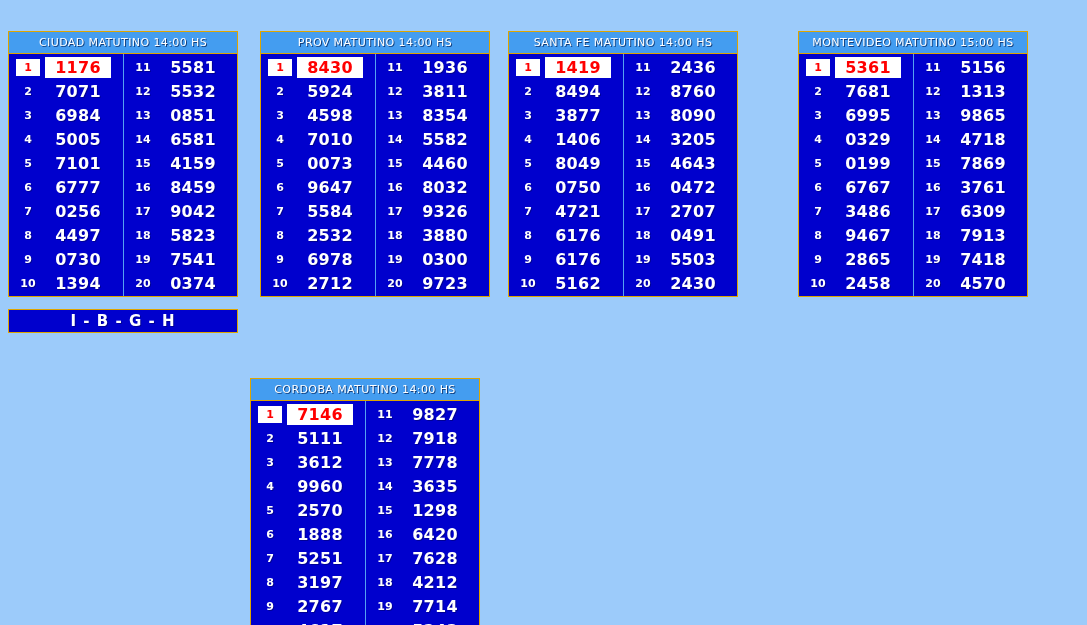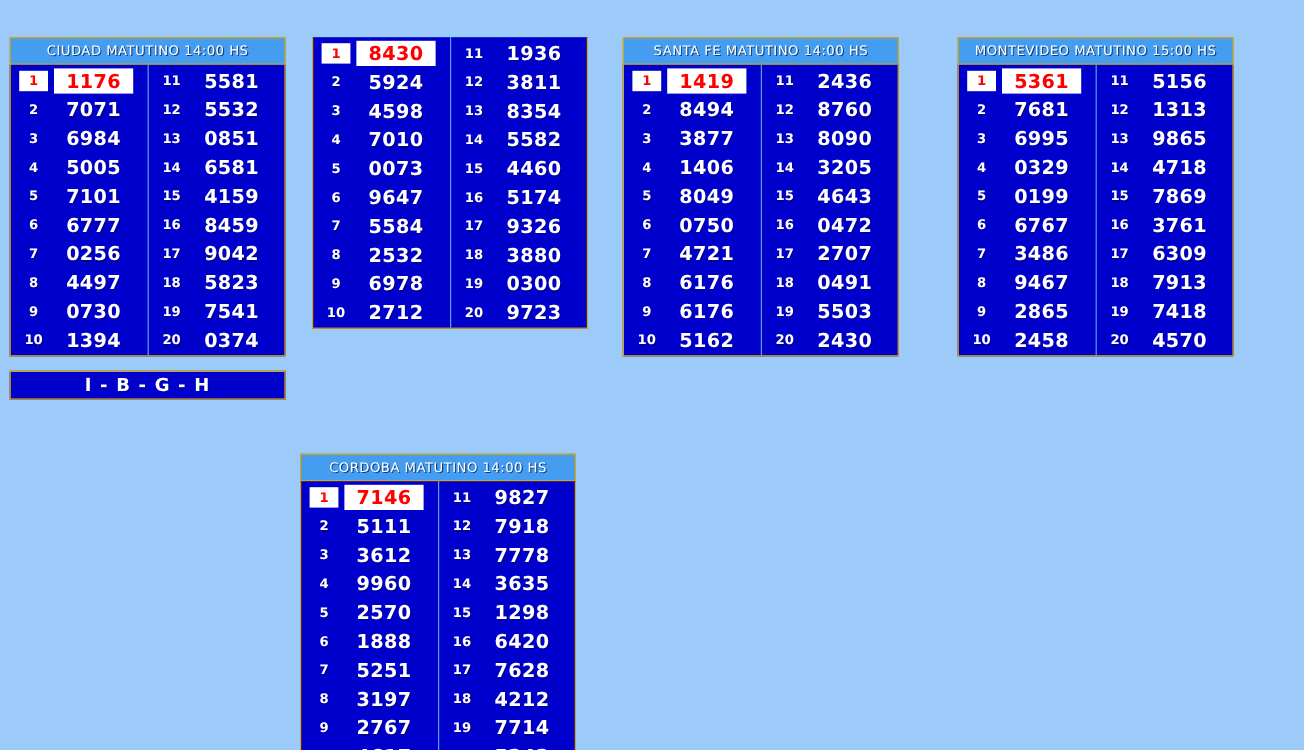--- a/index.html
+++ b/index.html
@@ -175,20 +175,21 @@
           </div>
           <div class="result-row">
             <span class="pos">20</span>
             <span class="num">0374</span>
           </div>
         </div>
       </div>
       <div class="board-footer">I - B - G - H</div>
     </div>
     <div class="board" style="left: 260px; top: 31px;">
+      <div class="board-header">PROV MATUTINO 14:00 HS</div>
       <div class="board-body">
         <div class="board-col left">
           <div class="result-row first">
             <span class="pos">1</span>
             <span class="num">8430</span>
           </div>
           <div class="result-row">
             <span class="pos">2</span>
             <span class="num">5924</span>
           </div>
@@ -241,42 +242,42 @@
           <div class="result-row">
             <span class="pos">14</span>
             <span class="num">5582</span>
           </div>
           <div class="result-row">
             <span class="pos">15</span>
             <span class="num">4460</span>
           </div>
           <div class="result-row">
             <span class="pos">16</span>
-            <span class="num">5174</span>
+            <span class="num">8032</span>
           </div>
           <div class="result-row">
             <span class="pos">17</span>
             <span class="num">9326</span>
           </div>
           <div class="result-row">
             <span class="pos">18</span>
             <span class="num">3880</span>
           </div>
           <div class="result-row">
             <span class="pos">19</span>
             <span class="num">0300</span>
           </div>
           <div class="result-row">
             <span class="pos">20</span>
             <span class="num">9723</span>
           </div>
         </div>
       </div>
     </div>
-    <div class="board" style="left: 519px; top: 31px;">
+    <div class="board" style="left: 508px; top: 31px;">
       <div class="board-header">SANTA FE MATUTINO 14:00 HS</div>
       <div class="board-body">
         <div class="board-col left">
           <div class="result-row first">
             <span class="pos">1</span>
             <span class="num">1419</span>
           </div>
           <div class="result-row">
             <span class="pos">2</span>
             <span class="num">8494</span>

